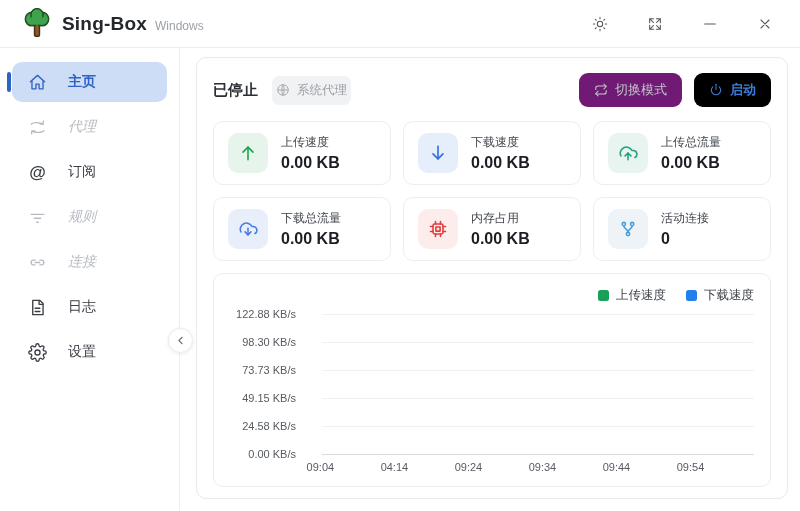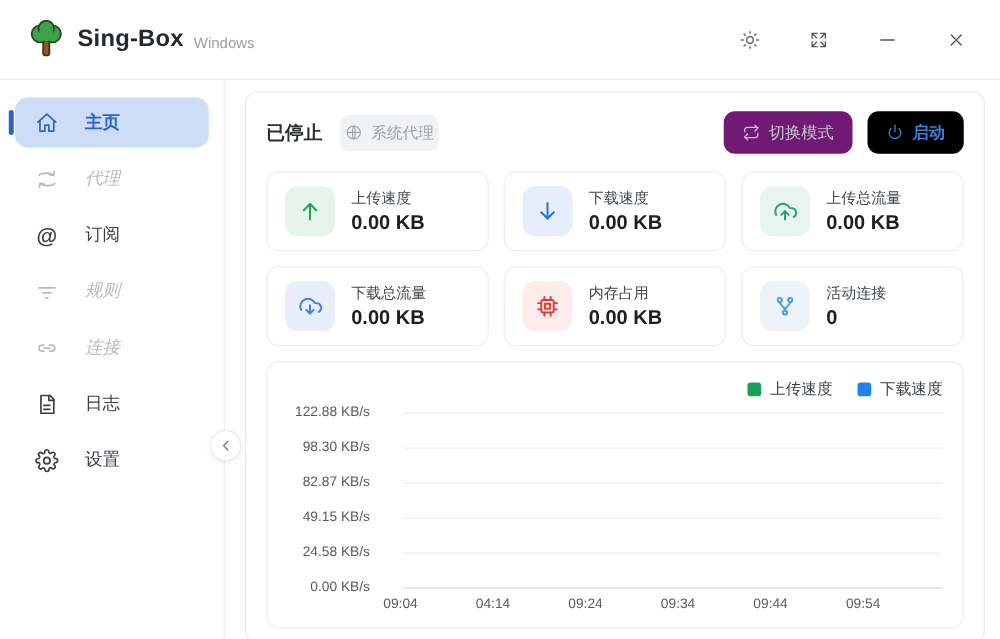--- a/index.html
+++ b/index.html
@@ -1,20 +1,20 @@
 <!DOCTYPE html>
 <html><head>
 <meta charset="utf-8">
 <style>
   * { margin:0; padding:0; box-sizing:border-box; }
   html,body { width:800px; height:511px; overflow:hidden; background:#fff;
     font-family:"Liberation Sans","DejaVu Sans",sans-serif; color:#24282d; }
 
   
-  .topbar { height:64px; display:flex; align-items:center; padding:0 26px 0 22px;
+  .topbar { height:48px; display:flex; align-items:center; padding:0 26px 0 22px;
     border-bottom:1px solid #ececee; }
   .logo { width:30px; height:32px; margin-right:10px; }
   .app-title { font-size:19px; font-weight:bold; color:#24272b; letter-spacing:.2px; }
   .platform { font-size:12px; color:#9aa0a6; margin-left:8px; margin-top:5px; }
   .tb-spacer { flex:1; }
   .win-controls { display:flex; align-items:center; gap:37px; color:#54595f; }
   .win-btn { width:18px; height:18px; display:flex; align-items:center; justify-content:center;
     cursor:pointer; }
   .win-btn svg { width:16px; height:16px; stroke:#54595f; stroke-width:1.6; fill:none;
     stroke-linecap:round; stroke-linejoin:round; }
@@ -324,21 +324,21 @@
         <div class="plot">
           <div class="grid-row" style="top:0%">
             <span class="tick-label">122.88 KB/s</span>
               <span class="grid-line"></span>
           </div>
           <div class="grid-row" style="top:20%">
             <span class="tick-label">98.30 KB/s</span>
               <span class="grid-line"></span>
           </div>
           <div class="grid-row" style="top:40%">
-            <span class="tick-label">82.87 KB/s</span>
+            <span class="tick-label">73.73 KB/s</span>
               <span class="grid-line"></span>
           </div>
           <div class="grid-row" style="top:60%">
             <span class="tick-label">49.15 KB/s</span>
               <span class="grid-line"></span>
           </div>
           <div class="grid-row" style="top:80%">
             <span class="tick-label">24.58 KB/s</span>
               <span class="grid-line"></span>
           </div>

